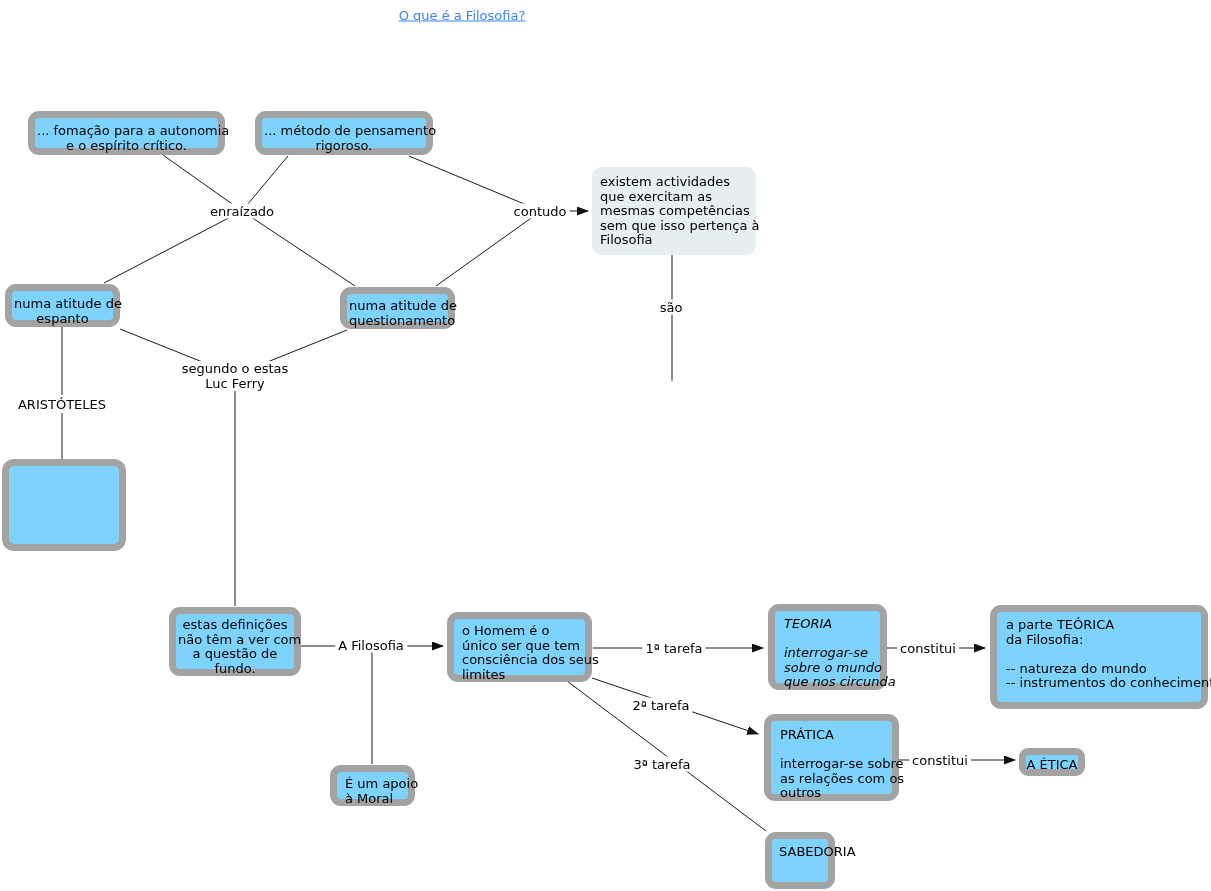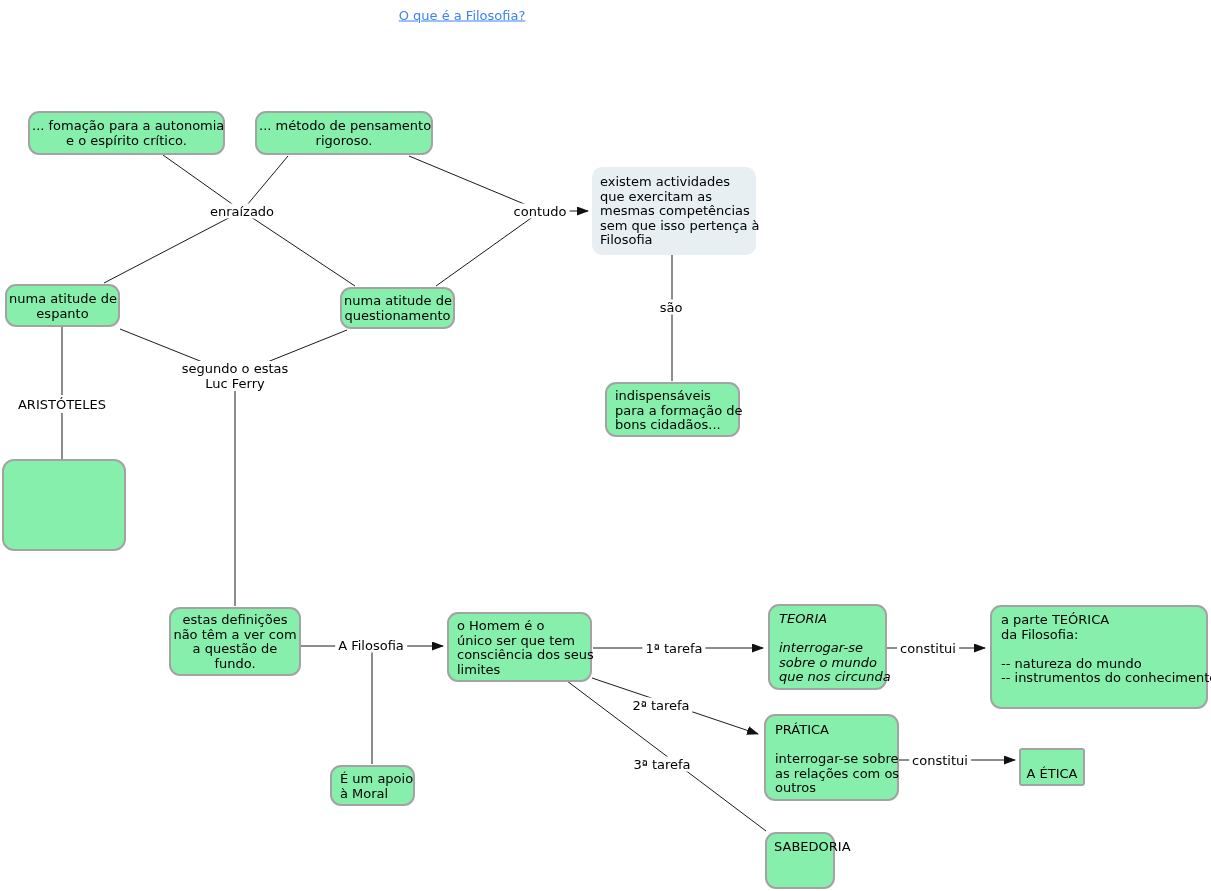--- a/index.html
+++ b/index.html
@@ -8,22 +8,22 @@
     font-family:"DejaVu Sans","Liberation Sans",sans-serif;
     font-size:13px; color:#111;
   }
   .canvas {
     position:relative; width:1211px; height:891px;
     background:#ffffff; overflow:hidden;
   }
   svg.links { position:absolute; left:0; top:0; z-index:1; }
   .node {
     position:absolute; z-index:2;
-    background:#86efac;
-    border:2px solid #a3a3a3;
+    background:#7dd3fc;
+    border:7px solid #a3a3a3;
     border-radius:11px;
     font-size:13px; line-height:14.5px; color:#000;
     white-space:pre; padding:5px 8px;
     text-align:left;
   }
   .node.center { text-align:center; }
   .node.noborder { border:none; background:#e7eff3; border-radius:10px; }
   .map-label {
     position:absolute; z-index:3;
     transform:translate(-50%,-50%);
@@ -85,23 +85,20 @@
 mesmas competências
 sem que isso pertença à
 Filosofia</div>
 
   <div class="node center" style="left:5px;top:284px;width:115px;height:43px;padding:6px 2px;">numa atitude de
 espanto</div>
 
   <div class="node center" style="left:340px;top:287px;width:115px;height:42px;padding:5px 2px;">numa atitude de
 questionamento</div>
 
-  <div class="node" style="left:605px;top:382px;width:135px;height:55px;padding:5px 8px;">indispensáveis
-para a formação de
-bons cidadãos...</div>
 
   <div class="node" style="left:2px;top:459px;width:124px;height:92px;border-radius:12px;"></div>
 
   <div class="node" style="left:447px;top:612px;width:145px;height:70px;padding:5px 8px;">o Homem é o
 único ser que tem
 consciência dos seus
 limites</div>
 
   <div class="node center" style="left:169px;top:607px;width:132px;height:69px;padding:4px 2px;">estas definições
 não têm a ver com
@@ -119,21 +116,21 @@
 
 -- natureza do mundo
 -- instrumentos do conhecimento</div>
 
   <div class="node" style="left:764px;top:714px;width:135px;height:87px;padding:7px 9px;">PRÁTICA
 
 interrogar-se sobre
 as relações com os
 outros</div>
 
-  <div class="node center" style="left:1019px;top:748px;width:66px;height:28px;padding:17px 0;border-radius:3px;">A ÉTICA</div>
+  <div class="node center" style="left:1019px;top:748px;width:66px;height:28px;padding:3px 0;border-radius:9px;">A ÉTICA</div>
 
   <div class="node" style="left:765px;top:832px;width:70px;height:57px;padding:6px 7px;">SABEDORIA</div>
 
   <div class="node" style="left:330px;top:765px;width:85px;height:41px;padding:5px 8px;">É um apoio
 à Moral</div>
 
   <div class="map-label" style="left:242px;top:211px;">enraízado</div>
 
   <div class="map-label" style="left:540px;top:211px;">contudo</div>
 

